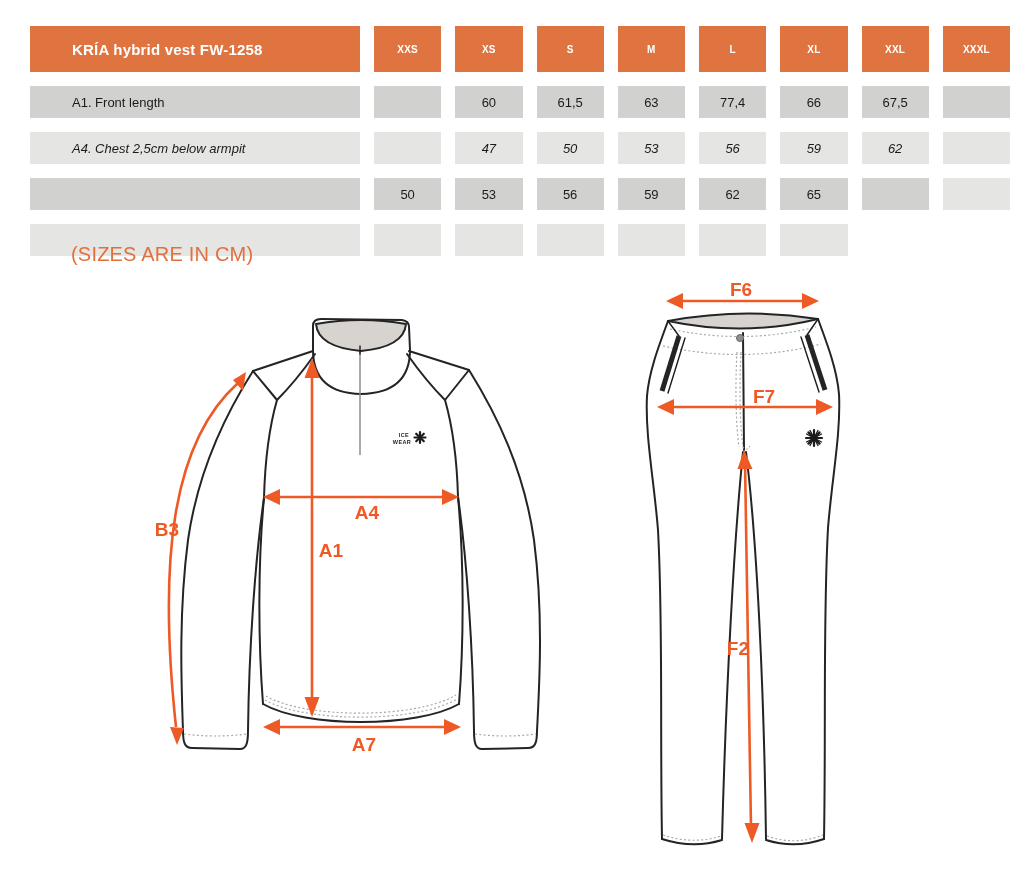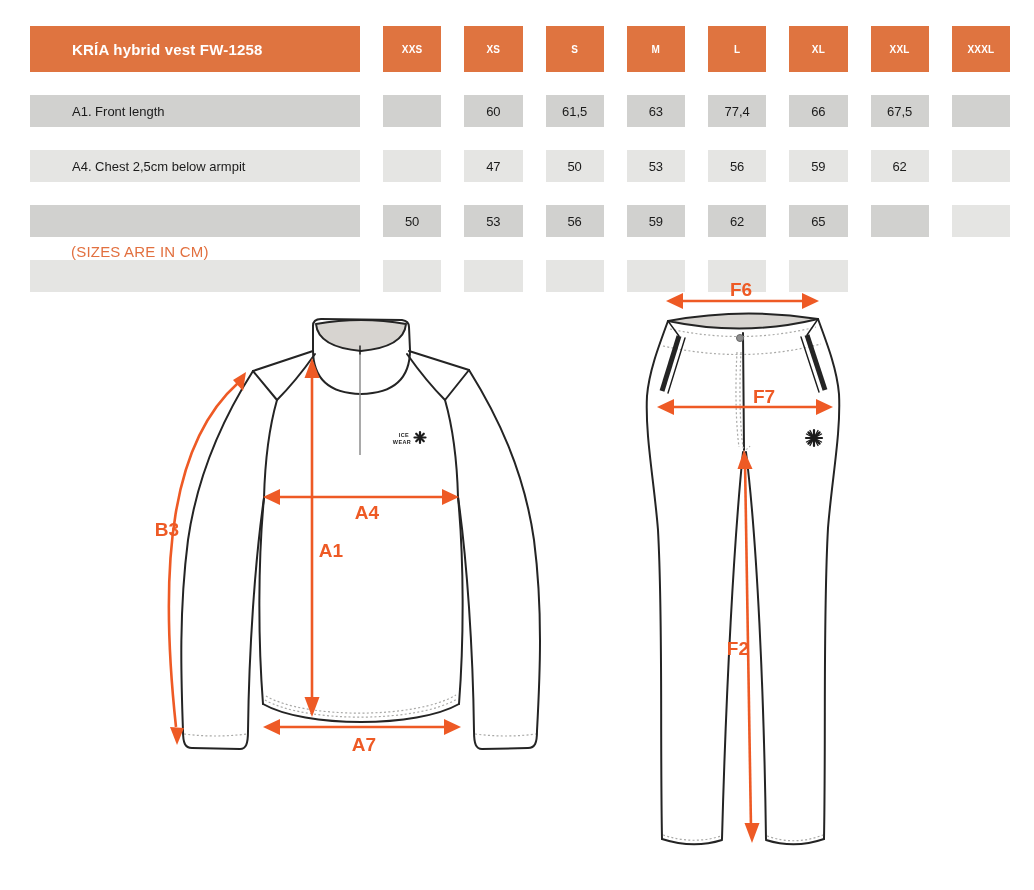--- a/index.html
+++ b/index.html
@@ -1,30 +1,30 @@
 <!DOCTYPE html>
 <html style="--header-bg: #df7440; --row-dark: #d1d1cf; --row-light: #e5e5e3; --note-text: #e2703f; --arrow: #ee5a25; --line: #242424; --stitch: #a9a9a7; --fabric-shade: #d7d4d0;"><head>
 <meta charset="utf-8">
 <style>
   html,body{margin:0;padding:0;background:#fff;}
   .page{position:relative;width:1034px;height:890px;background:#fff;overflow:hidden;
         font-family:"Liberation Sans",sans-serif;}
 
   
   .size-table{position:absolute;left:30px;top:26px;width:980px;
-              display:grid;grid-template-columns:330px repeat(8,1fr);gap:23px;}
+              display:grid;grid-template-columns:330px repeat(8,1fr);gap:14px;}
   .cell{display:flex;align-items:center;justify-content:center;height:32px;
         font-size:13px;color:#1b1b1b;box-sizing:border-box;}
   .cell.header{background:var(--header-bg);color:#fff;font-weight:bold;height:46px;font-size:10px;letter-spacing:.2px;}
   .cell.label{justify-content:flex-start;padding-left:42px;text-align:left;}
   .cell.header.label{font-size:15px;}
   .cell.dark{background:var(--row-dark);}
-  .cell.light{background:var(--row-light);}
-
-  .sizes-note{position:absolute;left:71px;top:243px;font-size:15px;letter-spacing:.2px;
+  .cell.light{background:var(--row-light);font-style:italic;}
+
+  .sizes-note{position:absolute;left:71px;top:243px;font-size:20px;letter-spacing:.2px;
               color:var(--note-text);}
 
   
   svg.diagram{position:absolute;overflow:visible;}
   .outline{stroke:var(--line);stroke-width:2;fill:none;stroke-linecap:round;stroke-linejoin:round;}
   .thick{stroke-width:5;stroke-linecap:butt;}
   .shade{fill:var(--fabric-shade);}
   .stitch{stroke:var(--stitch);stroke-width:1.2;fill:none;stroke-dasharray:2 2.3;}
   .zip{stroke:#8d8d8d;stroke-width:1.5;fill:none;}
   .mark{stroke:#1c1c1c;stroke-width:2.2;stroke-linecap:round;}

